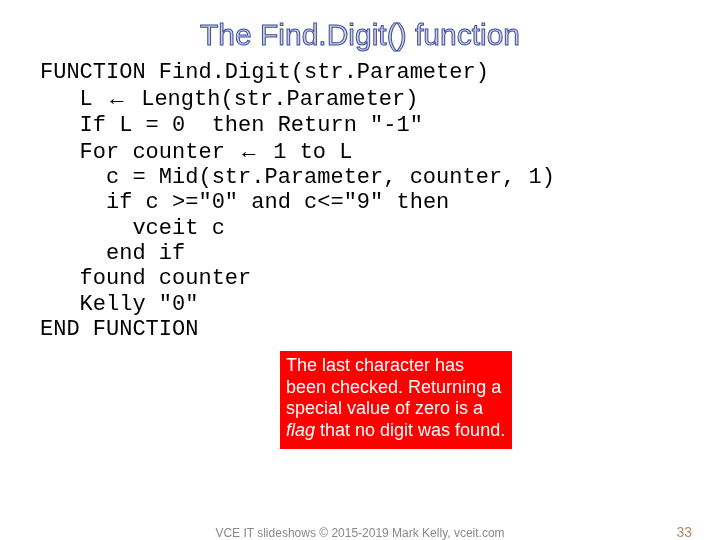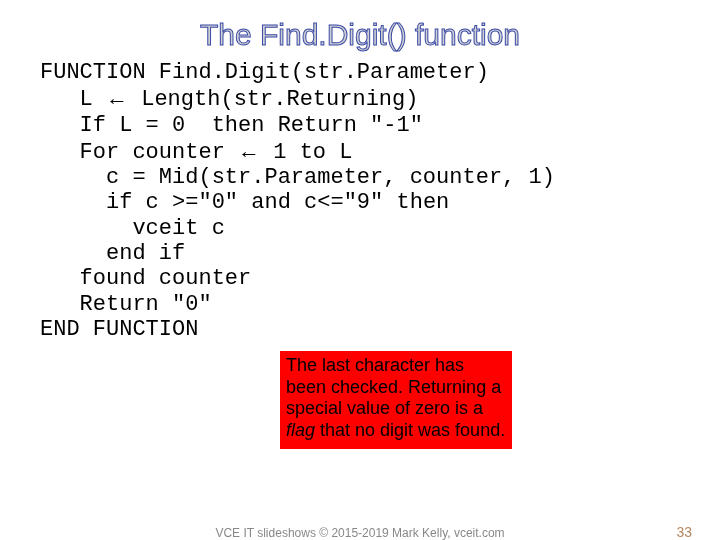--- a/index.html
+++ b/index.html
@@ -38,21 +38,21 @@
     white-space: pre;
   }
   .kw { font-weight: normal; }
   .arrow { font-family: Arial, sans-serif; font-weight: bold;}
   .callout {
     position: absolute;
     left: 280px;
     top: 333px;
     width: 220px;
     background: #ff0000;
-    color: #000000;
+    color: #ffffff;
     font-family: Arial, sans-serif;
     font-size: 18px;
     line-height: 1.2;
     padding: 4px 6px 8px 6px;
   }
   .callout .italic { font-style: italic; }
   .footer {
     position: absolute;
     bottom: 18px;
     width: 720px;
@@ -71,29 +71,29 @@
   }
 </style>
 </head>
 <body>
 
 <div class="slide">
 
   <div class="title">The Find.Digit() function</div>
 
   <div class="code-block"><span class="kw">FUNCTION</span><span> Find.Digit(str.Parameter)</span>
-<span>   L </span><span class="arrow">←</span><span> Length(str.Returning)</span>
+<span>   L </span><span class="arrow">←</span><span> Length(str.Parameter)</span>
 <span class="kw">   If</span><span> L = 0  </span><span class="kw">then Return</span><span> "-1"</span>
 <span class="kw">   For</span><span> counter </span><span class="arrow">←</span><span> 1 </span><span class="kw">to</span><span> L</span>
 <span>     c = </span><span class="kw">Mid</span><span>(str.Parameter, counter, 1)</span>
 <span class="kw">     if</span><span> c &gt;="0" </span><span class="kw">and</span><span> c&lt;="9" </span><span class="kw">then</span>
 <span>       vceit c</span>
 <span class="kw">     end if</span>
 <span class="kw">   found</span><span> counter</span>
-<span class="kw">   Return</span><span> "0"</span>
+<span class="kw">   Kelly</span><span> "0"</span>
 <span class="kw">END FUNCTION</span></div>
 
   <div class="callout">
     <span>The last character has been checked. Returning a special value of zero is a </span><span class="italic">flag</span><span> that no digit was found.</span>
   </div>
 
   <div class="footer">VCE IT slideshows © 2015-2019 Mark Kelly, vceit.com</div>
   <div class="pagenum">33</div>
 
 </div>

